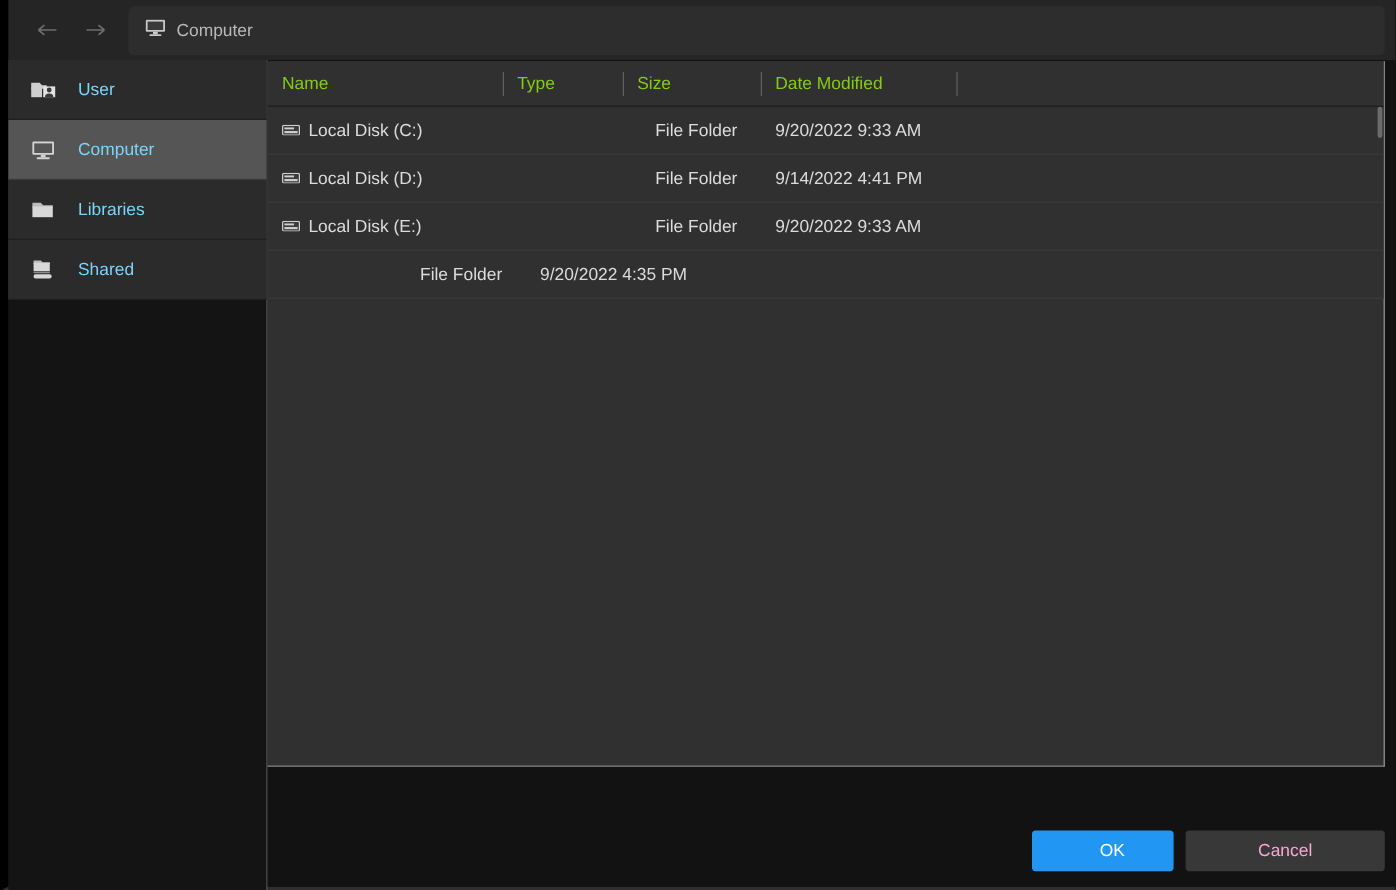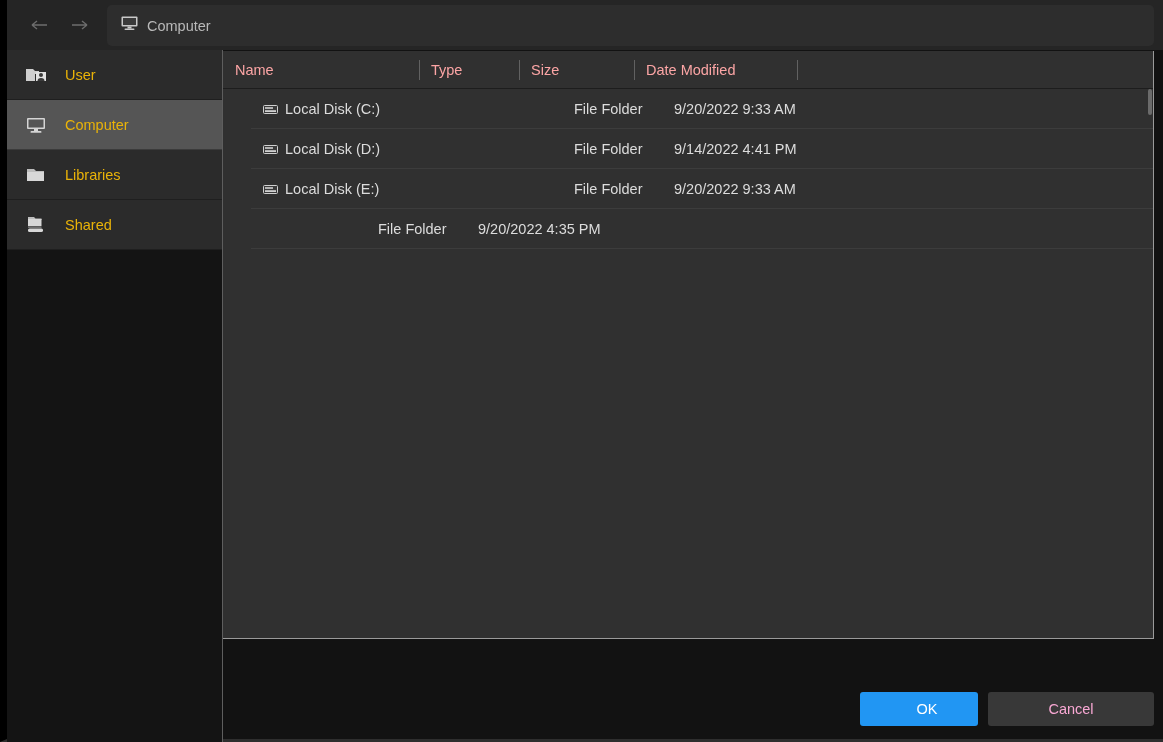--- a/index.html
+++ b/index.html
@@ -88,21 +88,21 @@
     padding-left: 18px;
     gap: 18px;
     border-bottom: 1px solid #1f1f1f;
     background: #2b2b2b;
   }
   .sidebar-item.selected {
     background: #555555;
     border-bottom-color: #3b3b3b;
   }
   .sidebar-label {
-    color: #eab308;
+    color: #7dd3fc;
     font-size: 14.5px;
   }
   .side-icon {
     width: 22px;
     height: 20px;
     display: flex;
     align-items: center;
     justify-content: center;
   }
 
@@ -120,42 +120,41 @@
   .table-header {
     position: relative;
     height: 38px;
     background: #303030;
     border-bottom: 1px solid #1d1d1d;
     display: flex;
     align-items: center;
   }
   .th {
     position: relative;
-    color: #fca5a5;
+    color: #84cc16;
     font-size: 14.5px;
     height: 38px;
     display: flex;
     align-items: center;
     padding-left: 12px;
   }
   .th .divider {
     position: absolute;
     left: 0; top: 9px;
     width: 1px;
     height: 20px;
     background: #616161;
   }
 
   .table-body { background: #303030; }
   .row {
     height: 40px;
     display: flex;
     align-items: center;
     border-bottom: 1px solid #3c3c3c;
-    margin-left: 28px;
   }
   .cell {
     font-size: 14.5px;
     color: #dcdcdc;
     height: 40px;
     display: flex;
     align-items: center;
     padding-left: 12px;
     overflow: hidden;
     white-space: nowrap;

